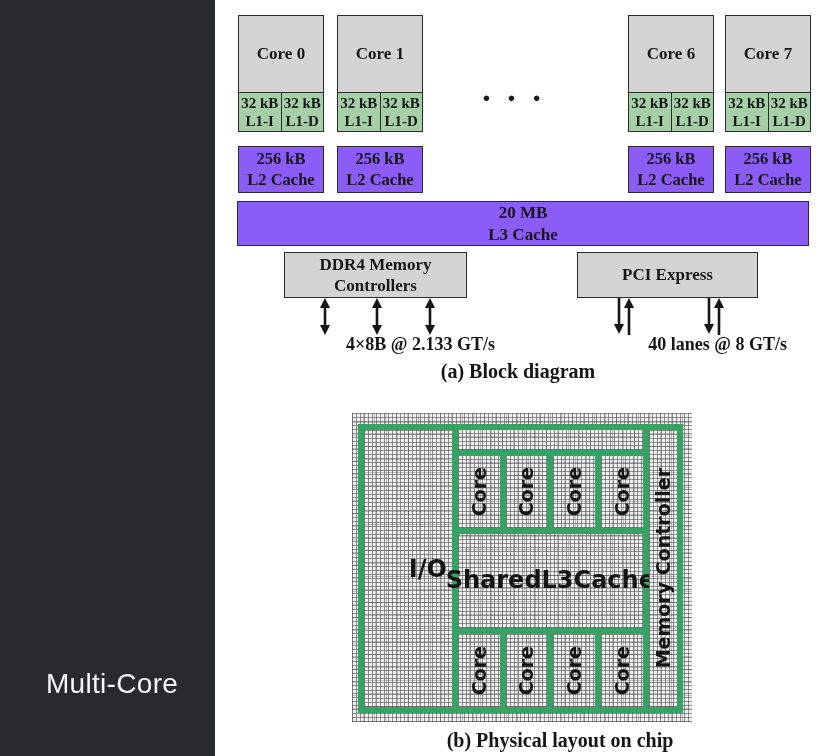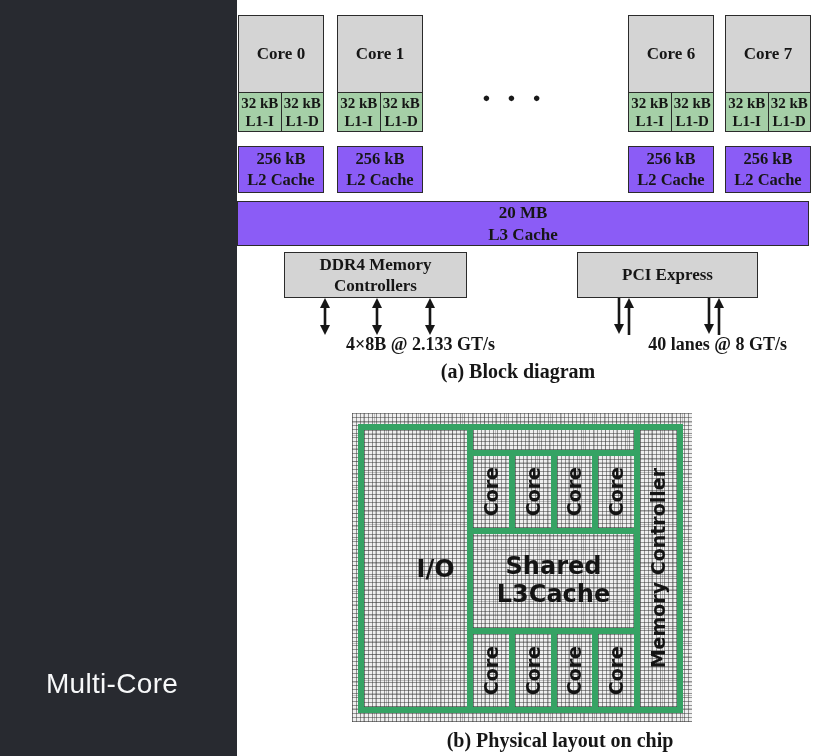--- a/index.html
+++ b/index.html
@@ -1,20 +1,20 @@
 <!DOCTYPE html>
 <html><head>
 <meta charset="utf-8">
 <style>
   html,body{margin:0;padding:0;}
   .page{position:relative;width:831px;height:756px;background:#ffffff;
         font-family:"Liberation Serif",serif;overflow:hidden;}
 
   
-  .sidebar{position:absolute;left:0;top:0;width:237px;height:756px;background:#282a30;}
+  .sidebar{position:absolute;left:0;top:0;width:215px;height:756px;background:#282a30;}
   .sidebar-title{position:absolute;left:46px;top:668px;
         font-family:"Liberation Sans",sans-serif;font-size:28px;font-weight:400;
         color:#f7f8f9;letter-spacing:.3px;}
 
   
   .box{position:absolute;box-sizing:border-box;border:1.6px solid #2b2b2b;
        display:flex;flex-direction:column;align-items:center;justify-content:center;
        text-align:center;font-weight:bold;color:#161616;}
   .green{background:#8b5cf6;}
   .gray{background:#d4d4d4;}
@@ -60,21 +60,21 @@
   .chip-frame{position:absolute;left:6px;top:11px;width:325px;height:289px;
        background:#35a364;box-sizing:border-box;padding:6px;display:flex;gap:6px;}
   .chip-cell{display:flex;align-items:center;justify-content:center;
        font-family:"DejaVu Sans",sans-serif;font-weight:bold;color:#141414;}
   .io-cell{width:73px;font-size:24px;padding-left:40px;}
   .mid-col{width:185px;display:flex;flex-direction:column;gap:6px;}
   .strip-cell{height:20px;}
   .core-row{height:72px;display:flex;gap:6px;}
   .core-row.bottom{flex:1;height:auto;}
   .core-cell{flex:1;font-size:19px;}
-  .l3-cell{height:94px;flex-direction:column;font-size:24px;line-height:1.15;text-align:center;}
+  .l3-cell{height:94px;flex-direction:row;font-size:24px;line-height:1.15;text-align:center;}
   .mc-cell{width:43px;font-size:19px;}
   .vtext{writing-mode:vertical-rl;transform:rotate(180deg);white-space:nowrap;}
 </style>
 </head>
 <body>
 
 <div class="page">
 
   <div class="sidebar">
     <div class="sidebar-title">Multi-Core</div>

